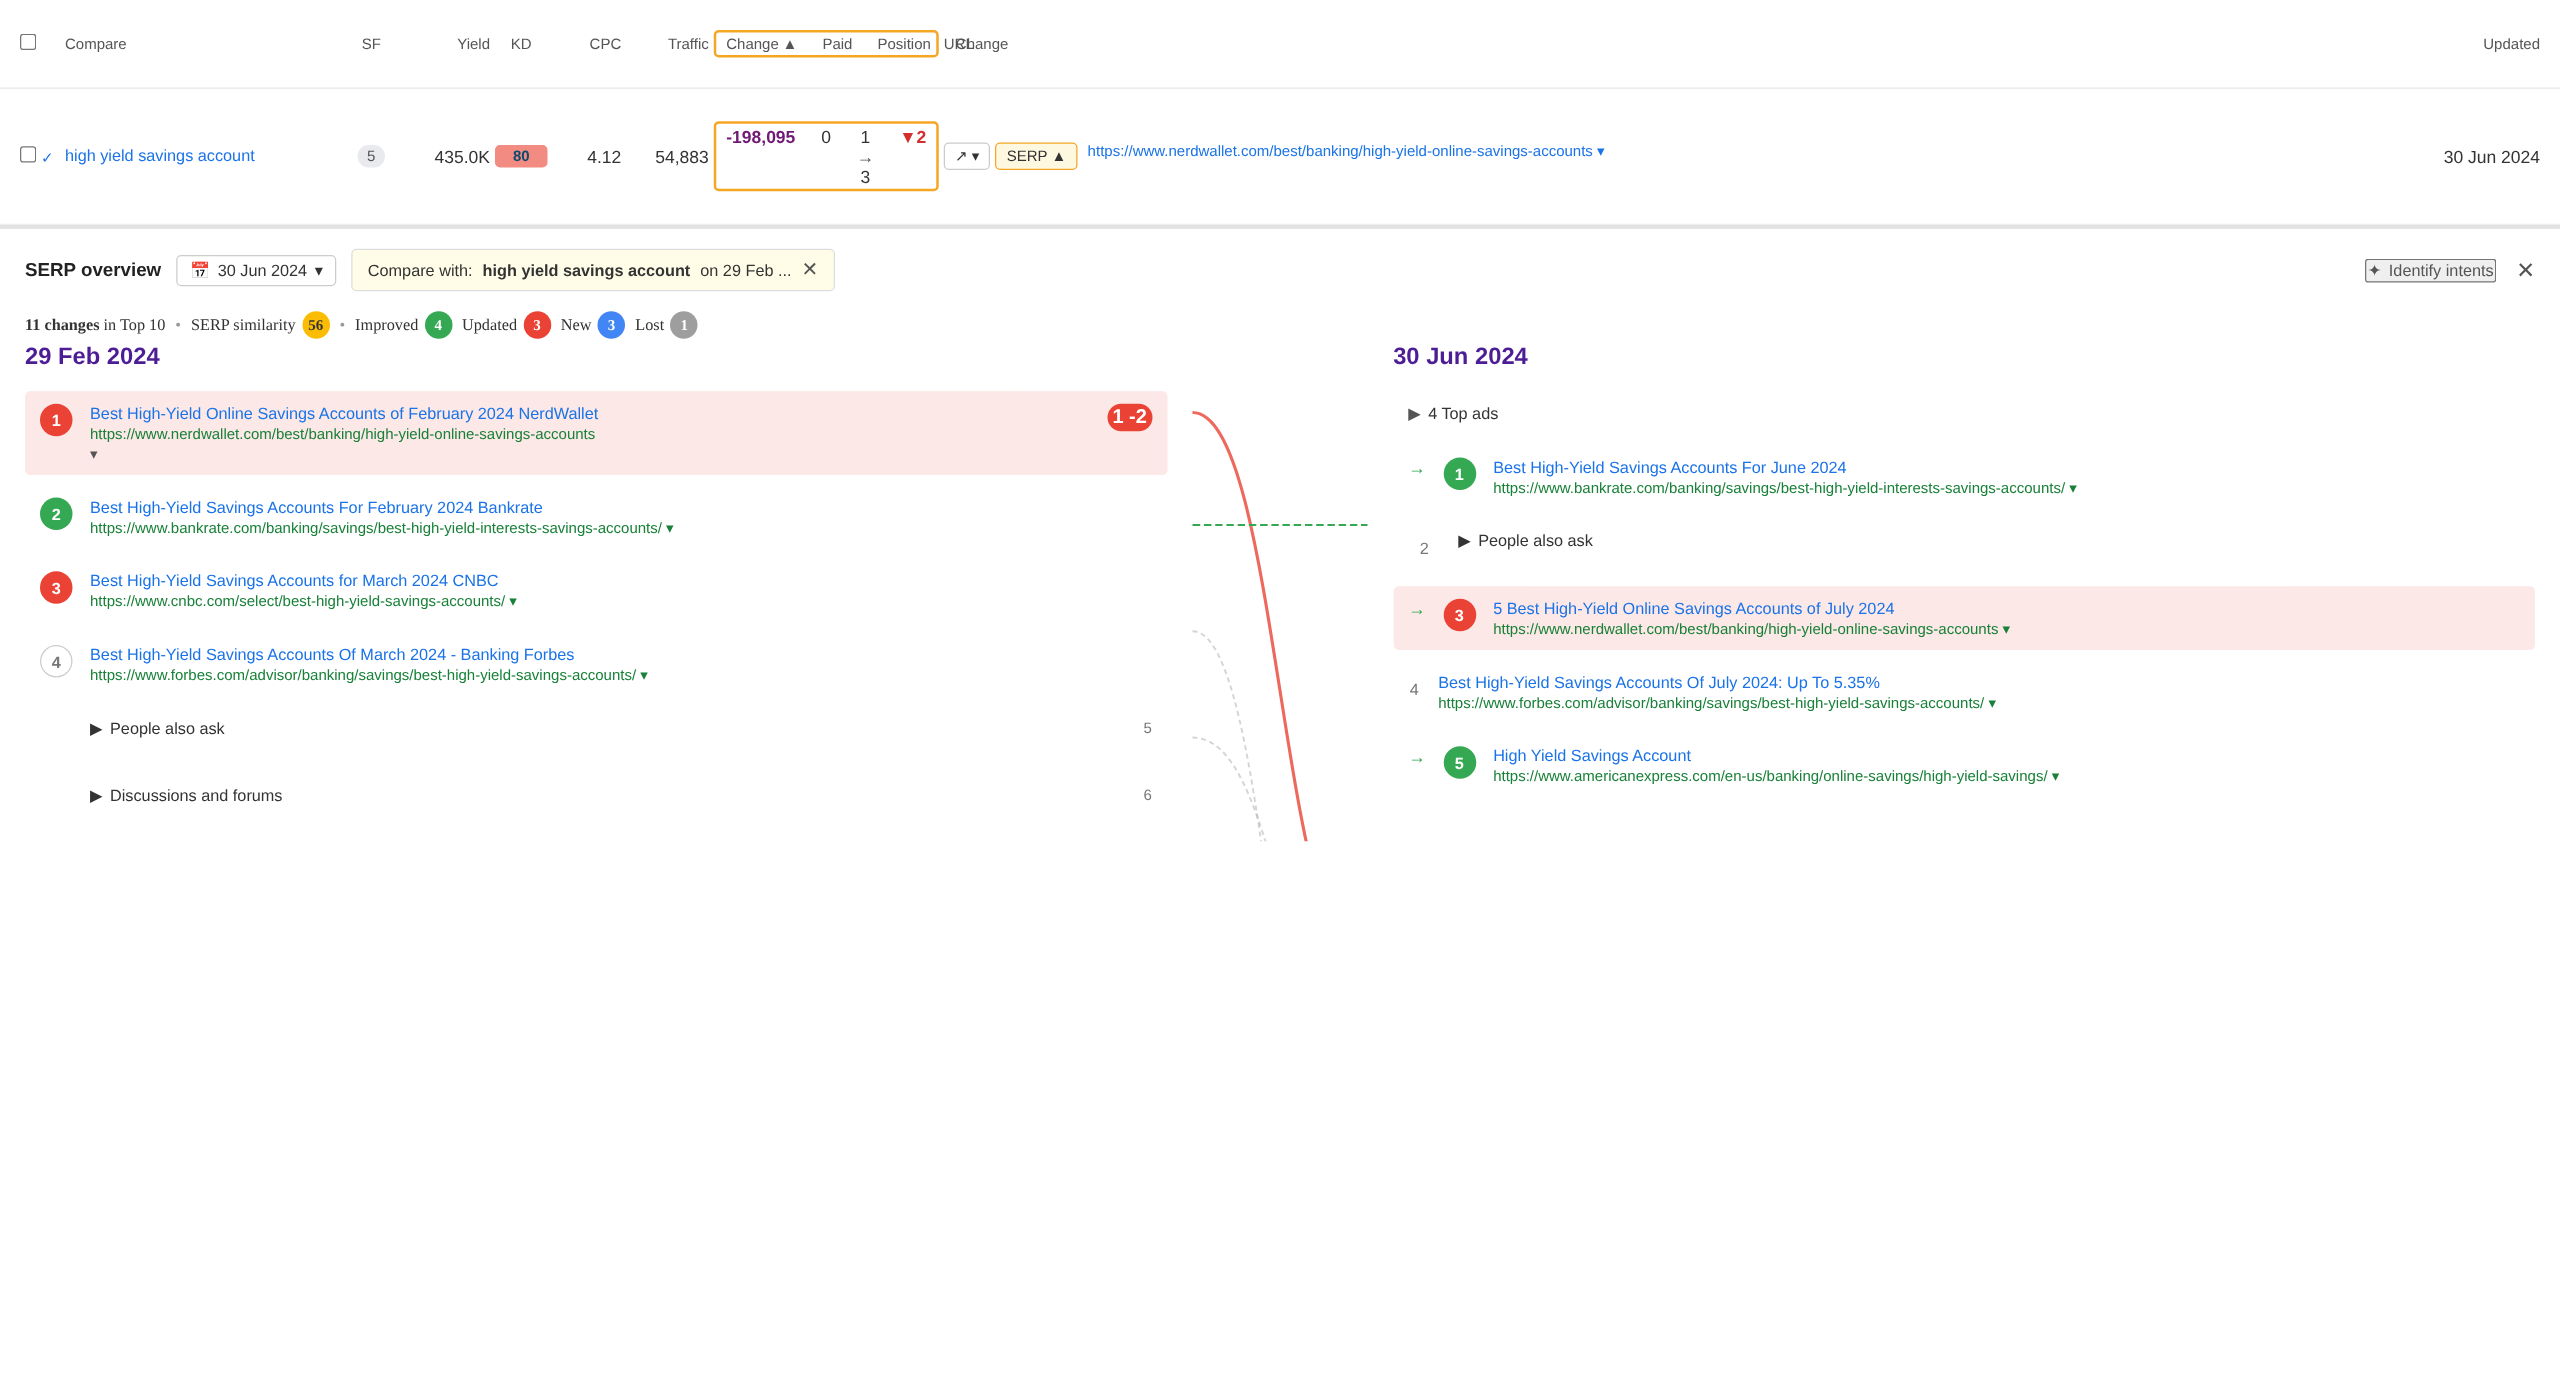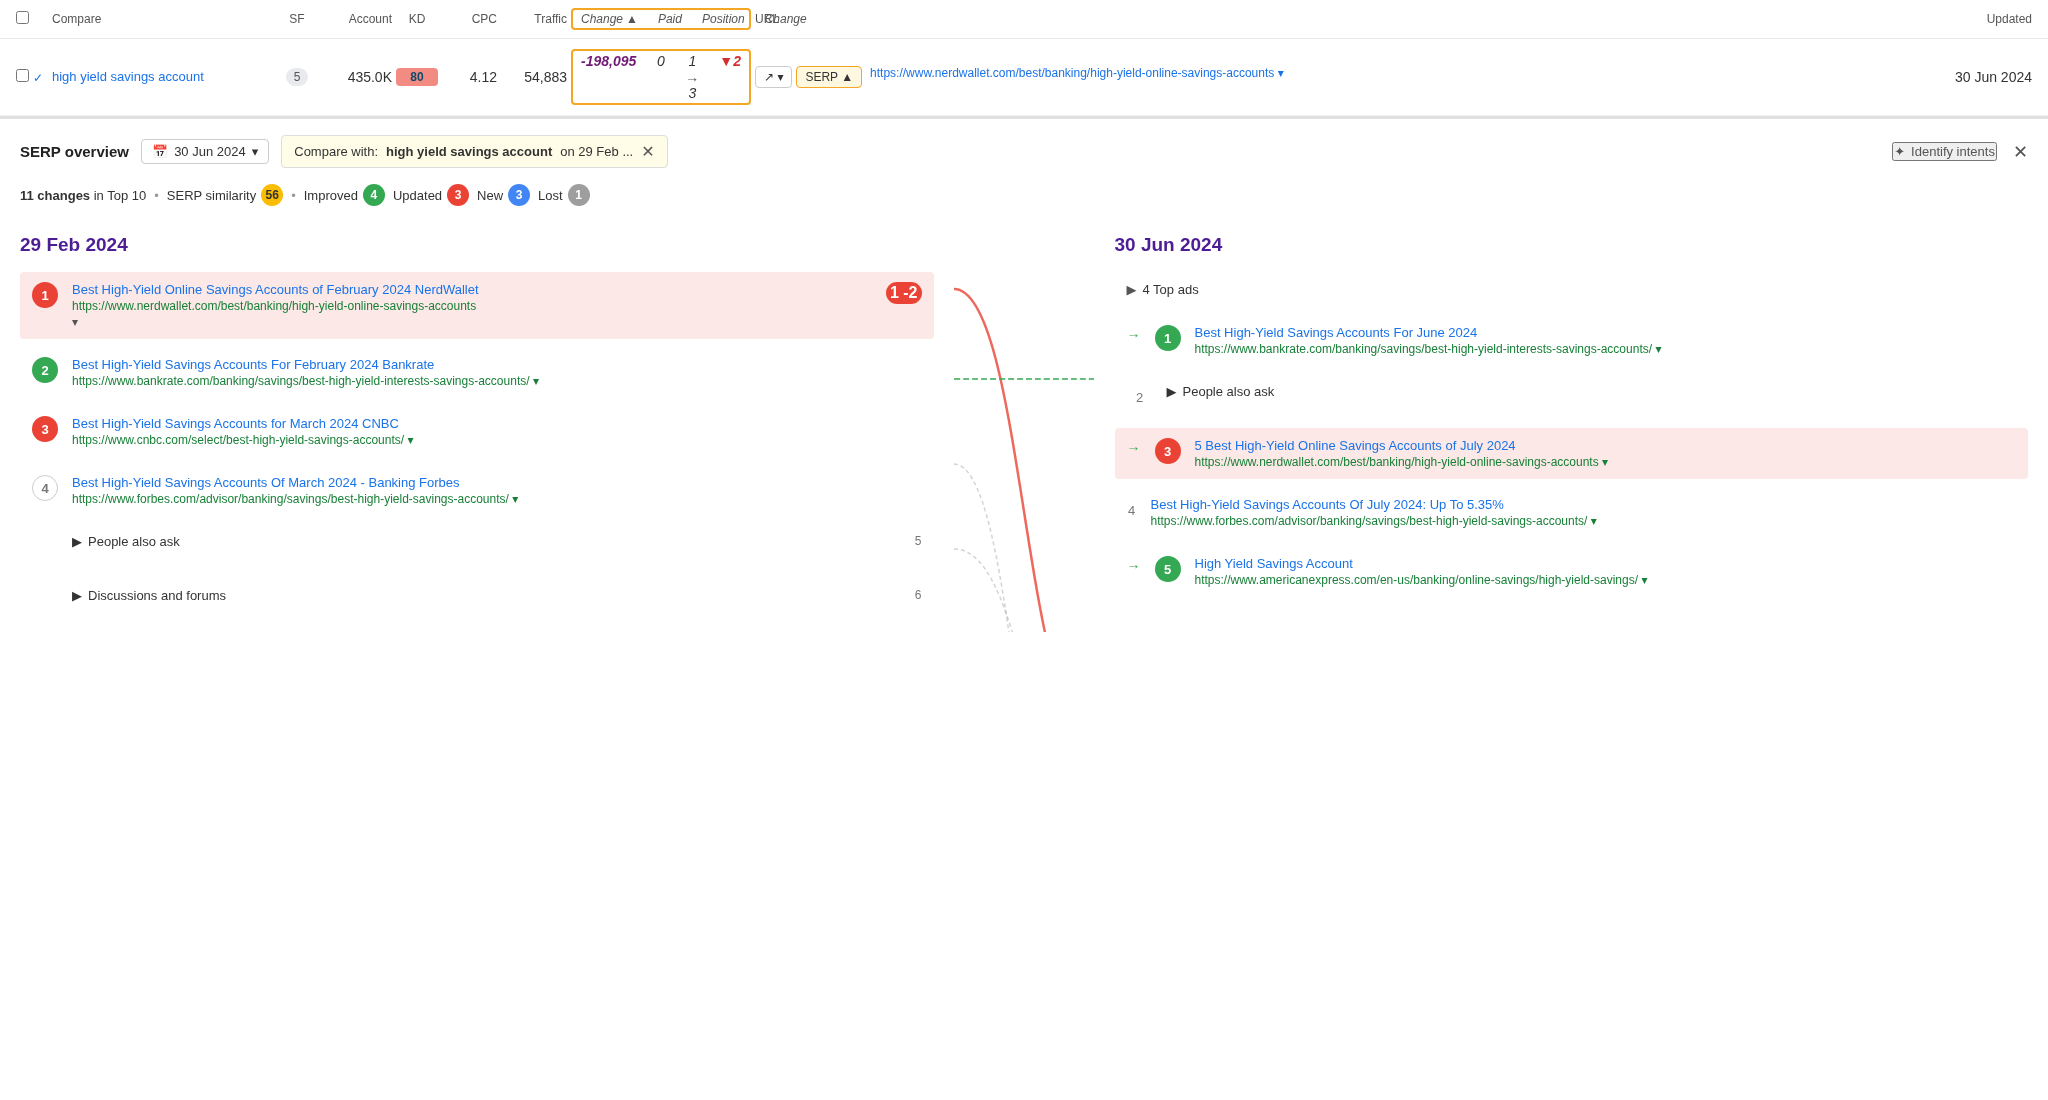--- a/index.html
+++ b/index.html
@@ -8,21 +8,21 @@
     
     .top-table { border-bottom: 1px solid #e0e0e0; background: #fff; }
     .table-header { display: flex; align-items: center; padding: 8px 16px; border-bottom: 1px solid #e8e8e8; color: #555; font-size: 12px; gap: 0; }
     .col-check { width: 36px; flex-shrink: 0; }
     .col-keyword { width: 220px; flex-shrink: 0; }
     .col-sf { width: 50px; flex-shrink: 0; text-align: center; }
     .col-volume { width: 70px; flex-shrink: 0; text-align: right; }
     .col-kd { width: 50px; flex-shrink: 0; text-align: center; }
     .col-cpc { width: 55px; flex-shrink: 0; text-align: right; }
     .col-traffic { width: 70px; flex-shrink: 0; text-align: right; }
-    .col-change-highlighted { width: 180px; flex-shrink: 0; border: 2px solid #f5a623; border-radius: 4px; padding: 2px 8px; margin: 0 4px; font-style: italic; }
+    .col-change-highlighted { width: 180px; flex-shrink: 0; border: 2px solid #f5a623; border-radius: 4px; padding: 2px 8px; margin: 16px 4px; }
     .col-url { flex: 1; }
     .col-updated { width: 130px; flex-shrink: 0; text-align: right; }
 
     .table-row { display: flex; align-items: center; padding: 10px 16px; border-bottom: 1px solid #f0f0f0; }
     .keyword-link { color: #1a73e8; text-decoration: none; font-size: 13px; line-height: 1.4; }
     .sf-badge { display: inline-flex; align-items: center; justify-content: center; background: #e8eaed; border-radius: 12px; padding: 2px 8px; font-size: 12px; color: #555; }
     .kd-badge { display: inline-flex; align-items: center; justify-content: center; background: #f28b82; border-radius: 4px; padding: 2px 14px; font-size: 12px; color: #0c4a6e; font-weight: 600; }
     .change-negative { color: #701a75; font-weight: 600; }
     .position-arrow { color: #555; }
     .change-down { color: #d32f2f; font-weight: 600; }
@@ -39,21 +39,21 @@
     .serp-title { font-weight: 700; font-size: 15px; color: #222; }
     .date-picker { display: flex; align-items: center; gap: 6px; border: 1px solid #ccc; border-radius: 4px; padding: 4px 10px; cursor: pointer; font-size: 13px; color: #333; background: #fff; }
     .compare-bar { display: flex; align-items: center; gap: 8px; border: 1px solid #ddd; border-radius: 4px; padding: 6px 12px; font-size: 13px; background: #fffde7; }
     .compare-bar strong { font-weight: 600; }
     .close-compare { cursor: pointer; color: #555; font-size: 16px; background: none; border: none; }
     .identify-intents { display: flex; align-items: center; gap: 6px; font-size: 13px; color: #555; cursor: pointer; }
     .serp-header-right { display: flex; align-items: center; gap: 16px; }
     .close-btn { cursor: pointer; color: #555; font-size: 18px; background: none; border: none; }
 
     
-    .stats-bar { display: flex; align-items: center; gap: 8px; margin-bottom: 28px; font-size: 13px; flex-wrap: wrap; }
+    .stats-bar { display: flex; align-items: center; gap: 8px; margin-bottom: 4px; font-size: 13px; flex-wrap: wrap; font-family: Liberation Serif, serif; }
     .dot { color: #999; }
     .badge { display: inline-flex; align-items: center; justify-content: center; border-radius: 50%; width: 22px; height: 22px; font-size: 12px; font-weight: 700; color: #fff; }
     .badge-green { background: #34a853; }
     .badge-red { background: #ea4335; }
     .badge-blue { background: #4285f4; }
     .badge-orange { background: #fbbc04; color: #333; }
     .badge-gray { background: #9e9e9e; }
     .stat-item { display: flex; align-items: center; gap: 5px; }
     .serp-left { flex: 1; padding-right: 20px; }
     .serp-right { flex: 1; padding-left: 20px; border-left: 1px solid transparent; }
@@ -87,21 +87,21 @@
     <div class="col-check">
       <input type="checkbox" style="">
     </div>
     <div class="col-keyword">
       <span>Compare</span>
     </div>
     <div class="col-sf">
       <span>SF</span>
     </div>
     <div class="col-volume">
-      <span>Account</span>
+      <span>Yield</span>
     </div>
     <div class="col-kd">
       <span>KD</span>
     </div>
     <div class="col-cpc">
       <span>CPC</span>
     </div>
     <div class="col-traffic">
       <span>Traffic</span>
     </div>

